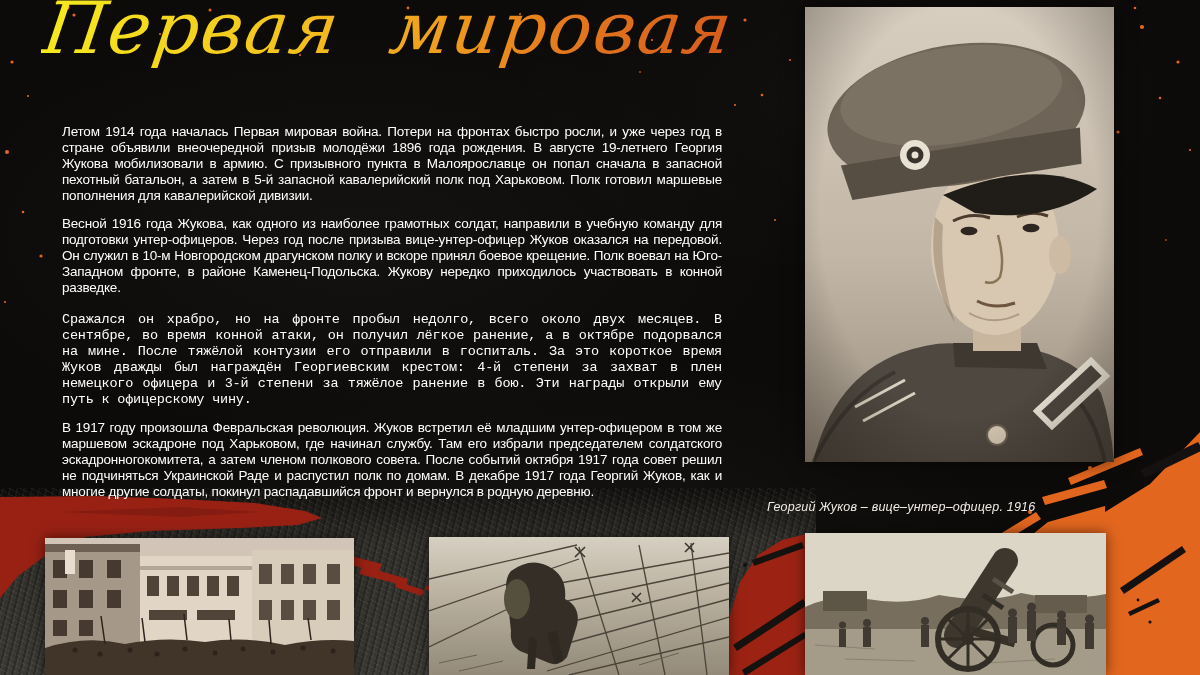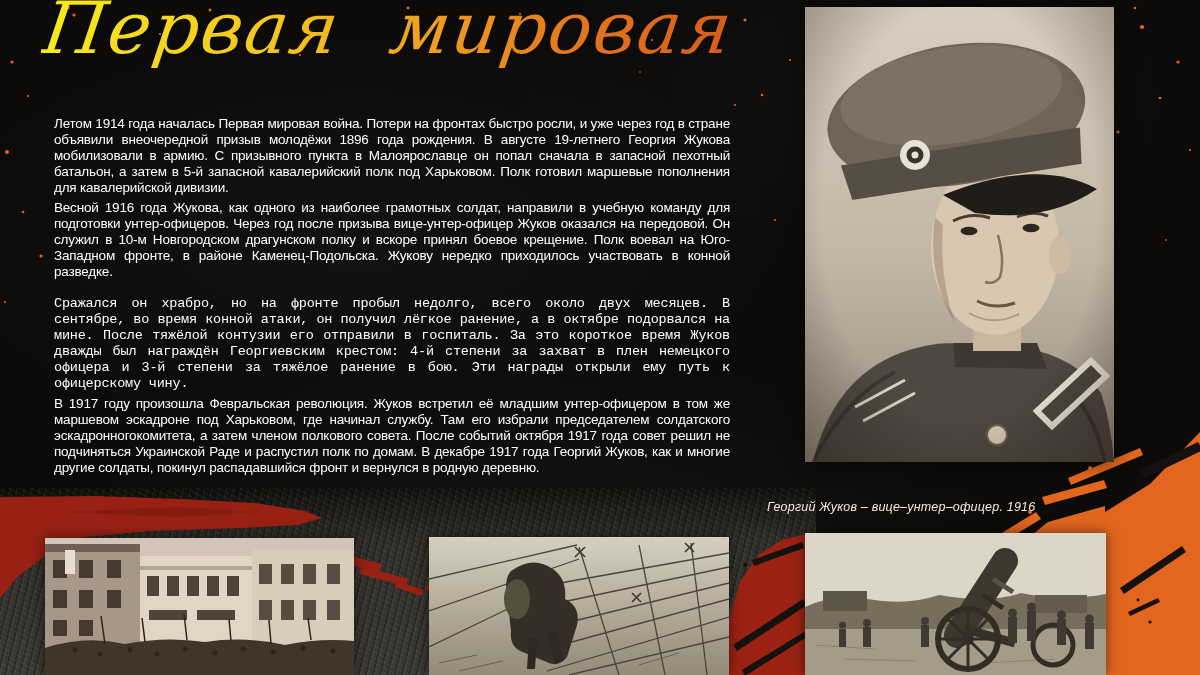--- a/index.html
+++ b/index.html
@@ -31,21 +31,21 @@
     font-size:72px; letter-spacing:2px; word-spacing:26px; white-space:nowrap;
     transform:skewX(-8deg);
     background:linear-gradient(90deg,#f6ea1e 0%, #f3c51e 34%, #f0a21e 55%, #e2761d 78%, #d65c1c 100%);
     -webkit-background-clip:text; background-clip:text; color:transparent;
   }
   .article{
     position:absolute; left:50px; top:112px; width:684px; z-index:4;
     color:#ffffff; font-size:13.5px; line-height:16px; letter-spacing:-0.2px;
     text-align:justify;
   }
-  .article p{margin:4px;}
+  .article p{margin:12px;}
   .article p.gap-before{margin-top:16px;font-family:Liberation Mono, monospace;}
   .portrait{
     position:absolute; left:805px; top:7px; width:309px; height:455px; margin:0; z-index:3;
     box-shadow:0 0 18px rgba(0,0,0,0.6);
   }
   .portrait svg{display:block;}
   .caption{
     position:absolute; left:767px; top:468px; width:360px; z-index:4;
     color:#efece5; font-size:12.5px; font-style:italic; letter-spacing:0.2px;margin-top:32px;
   }

